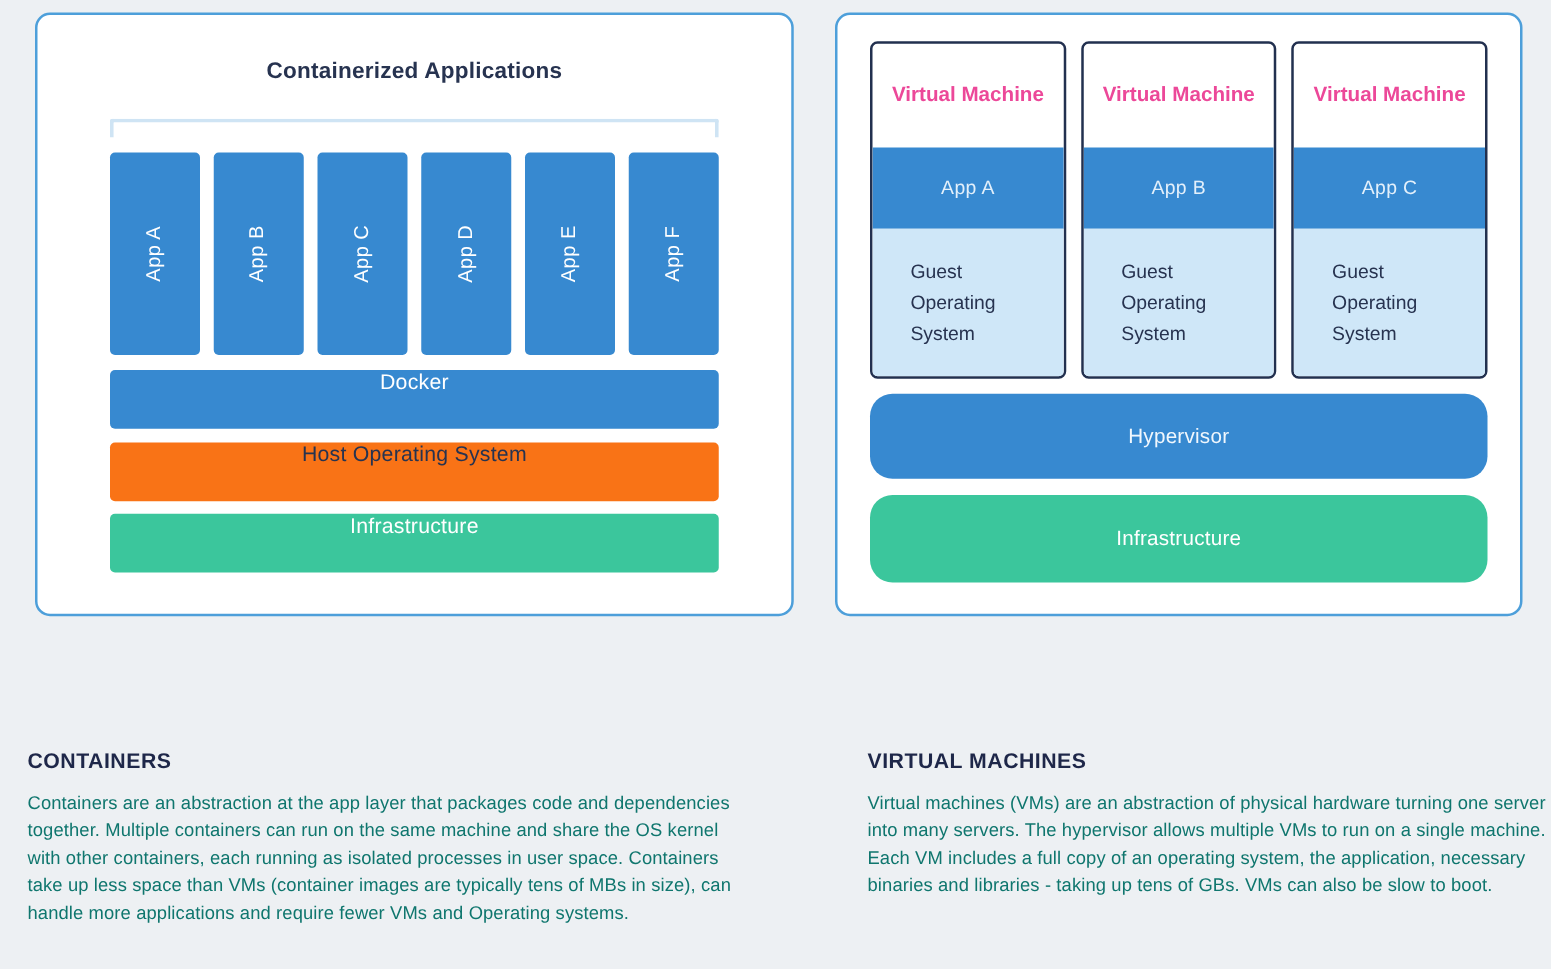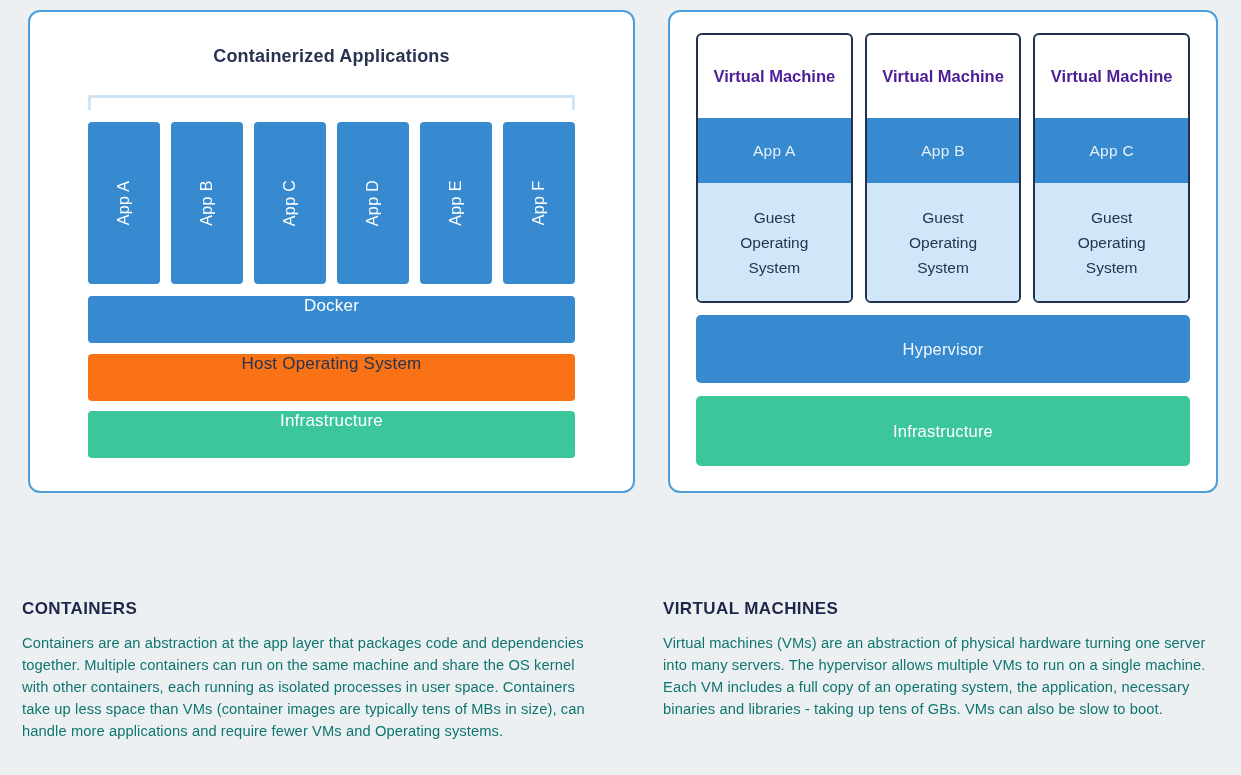--- a/index.html
+++ b/index.html
@@ -90,61 +90,61 @@
     display: flex;
     flex-direction: column;
   }
   .vm-header {
     height: 83px;
     display: flex;
     align-items: center;
     justify-content: center;
     font-weight: 700;
     font-size: 16.5px;
-    color: #4c1d95;
+    color: #ec4899;
     white-space: nowrap;
   }
   .vm-app {
     height: 65px;
     background: #3789d0;
     color: #e3f0fb;
     display: flex;
     align-items: center;
     justify-content: center;
     font-size: 15.5px;
     letter-spacing: .3px;
   }
   .vm-os {
     flex: 1;
     background: #cfe7f8;
     color: #273350;
     display: flex;
     align-items: center;
     justify-content: center;
-    text-align: center;
+    text-align: left;
     font-size: 15.5px;
     line-height: 25px;
   }
   .vm-os span { display: inline-block; max-width: 92px; }
 
   .bar-wide {
-    border-radius: 5px;
+    border-radius: 18px;
     display: flex;
     align-items: center;
     justify-content: center;
     font-size: 16.5px;
     letter-spacing: .2px;
   }
   .bar-hypervisor { margin-top: 12px; height: 68px; background: #3789d0; color: #f0f7fd; }
   .bar-infra-right { margin-top: 13px; height: 70px; background: #3bc69c; color: #ffffff; }
 
   
   .desc { position: absolute; top: 599px; }
   .desc-containers { left: 22px; width: 578px; }
-  .desc-vms { left: 663px; width: 548px; }
+  .desc-vms { left: 694px; width: 548px; }
   .desc-heading {
     font-size: 17px;
     font-weight: 700;
     letter-spacing: .4px;
     color: #1e2749;
     margin-bottom: 13px;
   }
   .desc-body {
     font-size: 14.7px;
     line-height: 22px;

